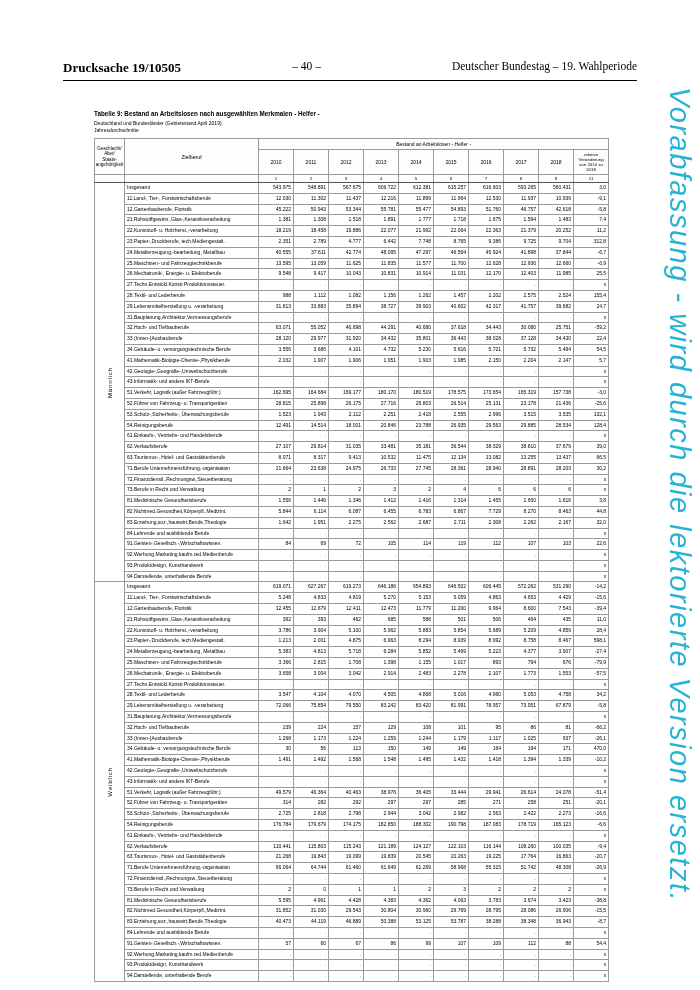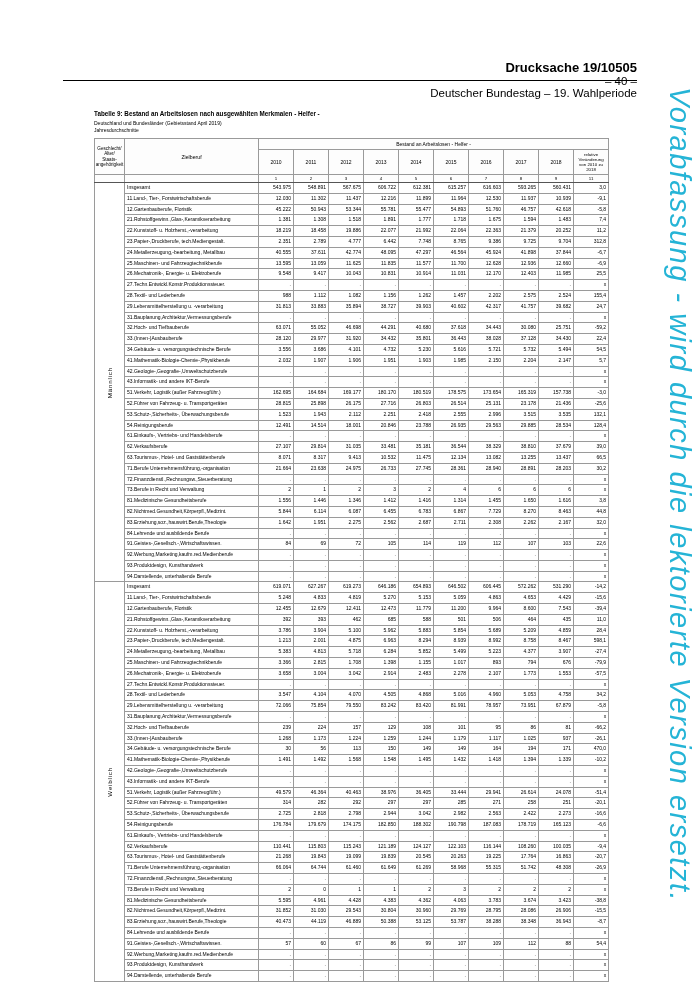--- a/index.html
+++ b/index.html
@@ -3,23 +3,22 @@
 <meta charset="utf-8">
 <style>
   html,body{margin:0;padding:0;}
   body{
     width:700px;height:990px;position:relative;background:#ffffff;
     font-family:"Liberation Sans",sans-serif;overflow:hidden;color:#000;
   }
   
   .doc-header{
     position:absolute;left:63px;top:60px;width:574px;
-    display:flex;justify-content:space-between;align-items:flex-end;
-    font-family:Liberation Sans, sans-serif;
-    flex-direction:column;
+    display:flex;justify-content:space-between;align-items:flex-start;
+    font-family:Liberation Serif, serif;
   }
   .hdr-left{font-size:13px;font-weight:bold;}
   .hdr-center{font-size:11.5px;}
   .hdr-right{font-size:11.5px;margin-left:20px;}
   .doc-rule{position:absolute;left:63px;top:80px;width:574px;border-top:1.2px solid #000;}
   
   .watermark{
     position:absolute;right:4px;top:0;height:990px;
     display:flex;align-items:center;justify-content:center;
     writing-mode:vertical-rl;

